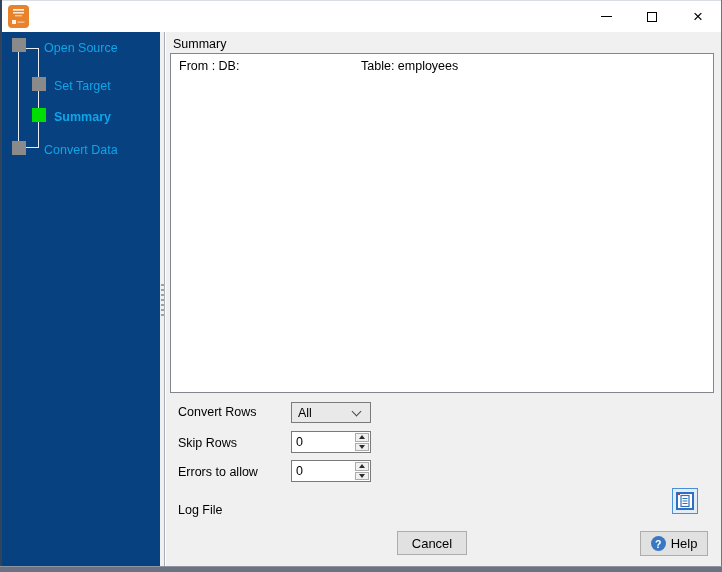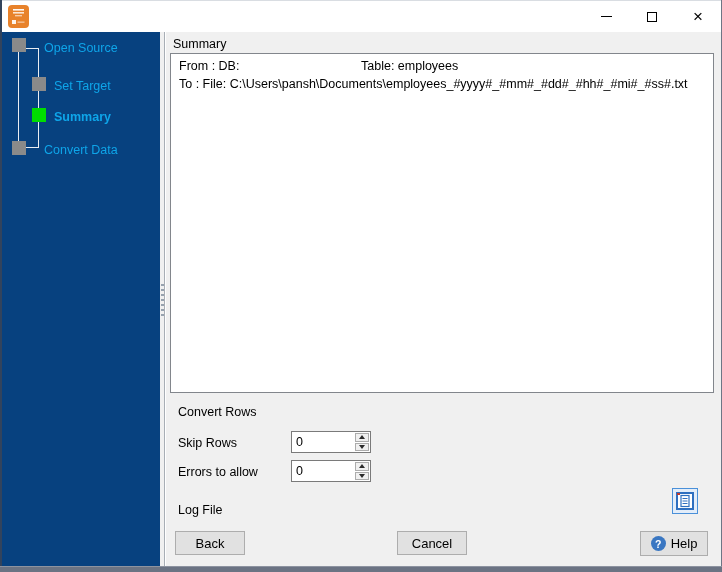--- a/index.html
+++ b/index.html
@@ -129,24 +129,27 @@
     <div class="split-line"></div>
     <div class="split-line2"></div>
   </div>
 
   <div class="panel">
     <span class="group-title">Summary</span>
 
     <div class="memo">
       <span class="memo-line1">From : DB:</span>
       <span class="memo-table">Table: employees</span>
-      <span class="memo-line2">To : File: C:\Users\pansh\Documents\employees_#yyyy#_#mm#_#dd#_#hh#_#mi#_#ss#.txt</span>
     </div>
 
     <span class="form-label" style="top:373px;text-align:right;">Convert Rows</span>
+    <div class="combo">
+      <span class="combo-value">All</span>
+      <span class="chevron-down"></span>
+    </div>
 
     <span class="form-label" style="top:404px;">Skip Rows</span>
     <div class="spinbox" style="top:399px;">
       <input class="spin-input" value="0" style="">
       <div class="spin-btns">
         <div class="spin-btn">
             <span class="tri-up"></span>
           </div>
         <div class="spin-btn">
             <span class="tri-down"></span>
@@ -172,23 +175,20 @@
       <svg width="18" height="18" viewBox="0 0 18 18">
         <rect x="1" y="1" width="16" height="16" fill="#ffffff" stroke="#2e6fc0" stroke-width="2"></rect>
         <rect x="5" y="3.5" width="8" height="11" fill="#ffffff" stroke="#2e6fc0" stroke-width="1.2"></rect>
         <line x1="6.5" y1="6.5" x2="11.5" y2="6.5" stroke="#2e6fc0" stroke-width="1"></line>
         <line x1="6.5" y1="9" x2="11.5" y2="9" stroke="#2e6fc0" stroke-width="1"></line>
         <line x1="6.5" y1="11.5" x2="11.5" y2="11.5" stroke="#2e6fc0" stroke-width="1"></line>
         <rect x="1" y="1" width="3" height="2" fill="#c0392b"></rect>
       </svg>
     </div>
 
-    <div class="btn btn-back">
-        <span>Back</span>
-      </div>
     <div class="btn btn-cancel">
         <span>Cancel</span>
       </div>
     <div class="btn btn-help">
       <span class="help-icon">?</span>
       <span>Help</span>
     </div>
   </div>
 
   <div class="edge-left"></div>

